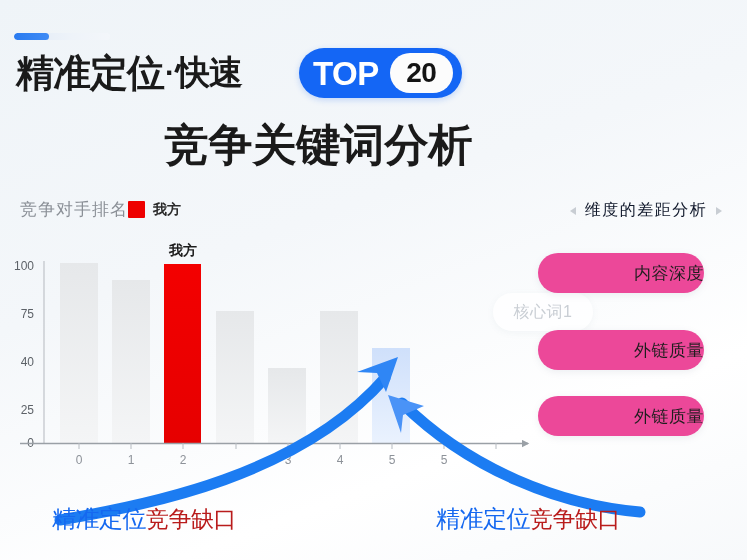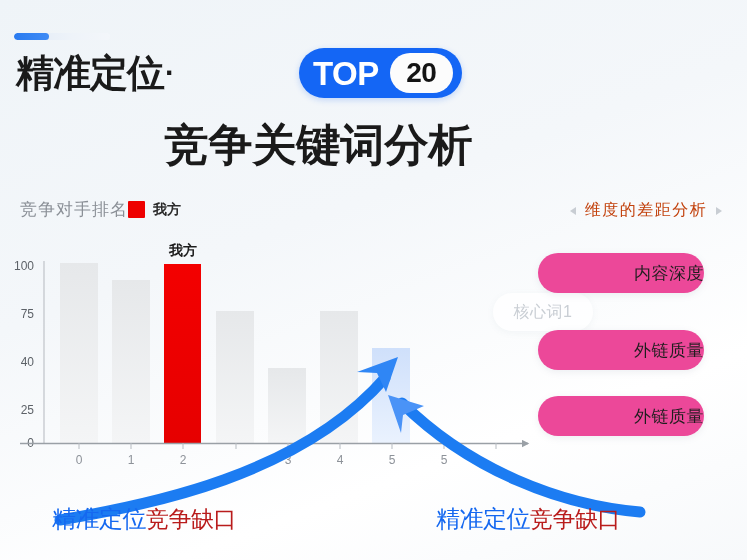--- a/index.html
+++ b/index.html
@@ -37,21 +37,21 @@
   
   .legend{position:absolute;left:20px;top:198px;display:flex;align-items:center;}
   .legend-title{font-size:17px;color:#8a8f96;letter-spacing:1px;}
   .legend-item{display:flex;align-items:center;gap:8px;}
   .legend-swatch{width:17px;height:17px;background:#ee0000;border-radius:1px;}
   .legend-label{font-size:14px;color:#2b2b2b;font-weight:bold;}
 
   
   .panel-head{position:absolute;left:548px;top:200px;width:196px;display:flex;
     align-items:center;justify-content:center;gap:9px;}
-  .panel-title{font-size:16px;color:#c2410c;letter-spacing:1.5px;}
+  .panel-title{font-size:16px;color:#0f172a;letter-spacing:1.5px;}
   .tri{width:0;height:0;border-top:4px solid transparent;border-bottom:4px solid transparent;}
   .tri-l{border-right:6px solid #c8cdd3;}
   .tri-r{border-left:6px solid #c8cdd3;}
 
   .pill{position:absolute;left:538px;width:166px;height:40px;background:#ec4899;
     border-radius:20px;display:flex;align-items:center;justify-content:flex-end;
     box-shadow:0 2px 7px rgba(120,135,155,.13);}
   .pill-text{font-size:17px;color:#1e1e1e;letter-spacing:.5px;}
   #pill0{top:253px;}
   #pill1{top:330px;}
@@ -81,20 +81,21 @@
 
 <div class="root">
 
   <div class="progress">
     <div class="progress-fill" style="width: 36%;"></div>
   </div>
 
   <div class="header">
     <span class="h-main">精准定位</span>
     <span class="h-dot">·</span>
+    <span class="h-sub">快速</span>
   </div>
 
   <div class="badge">
     <span class="badge-top">TOP</span>
     <span class="badge-circle">
       <span class="badge-num">20</span>
     </span>
   </div>
 
   <div class="subtitle">

